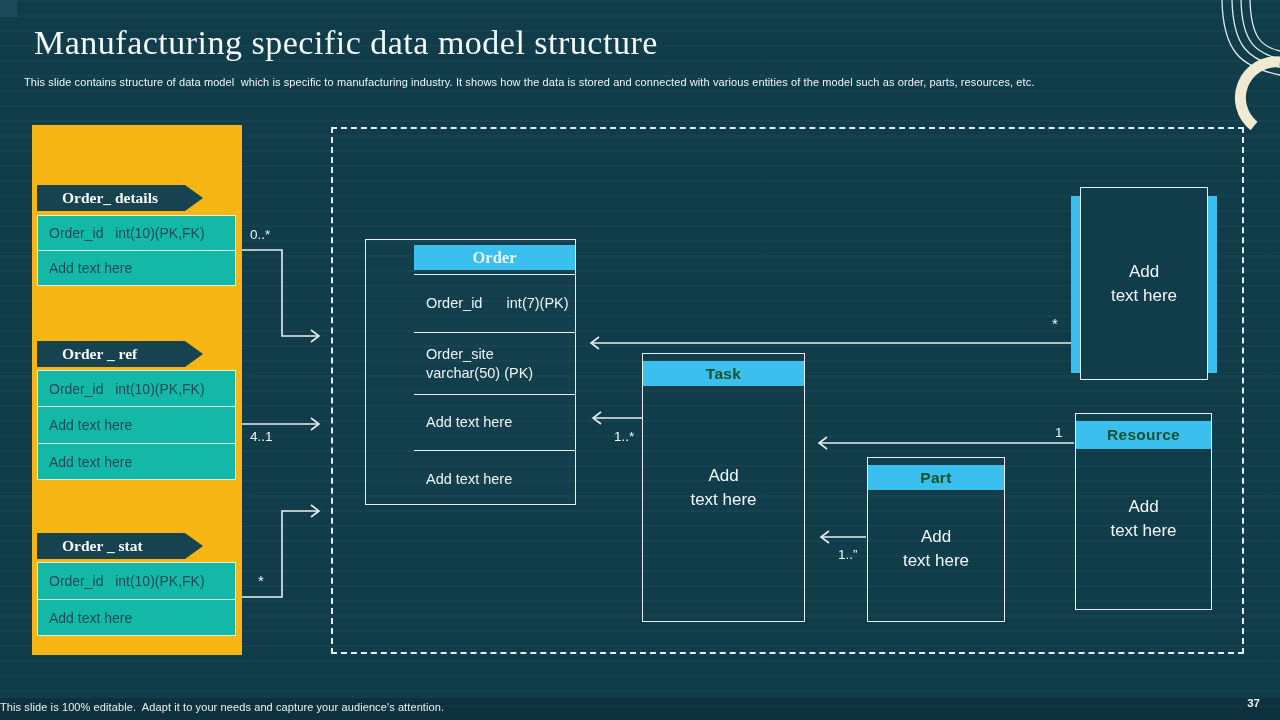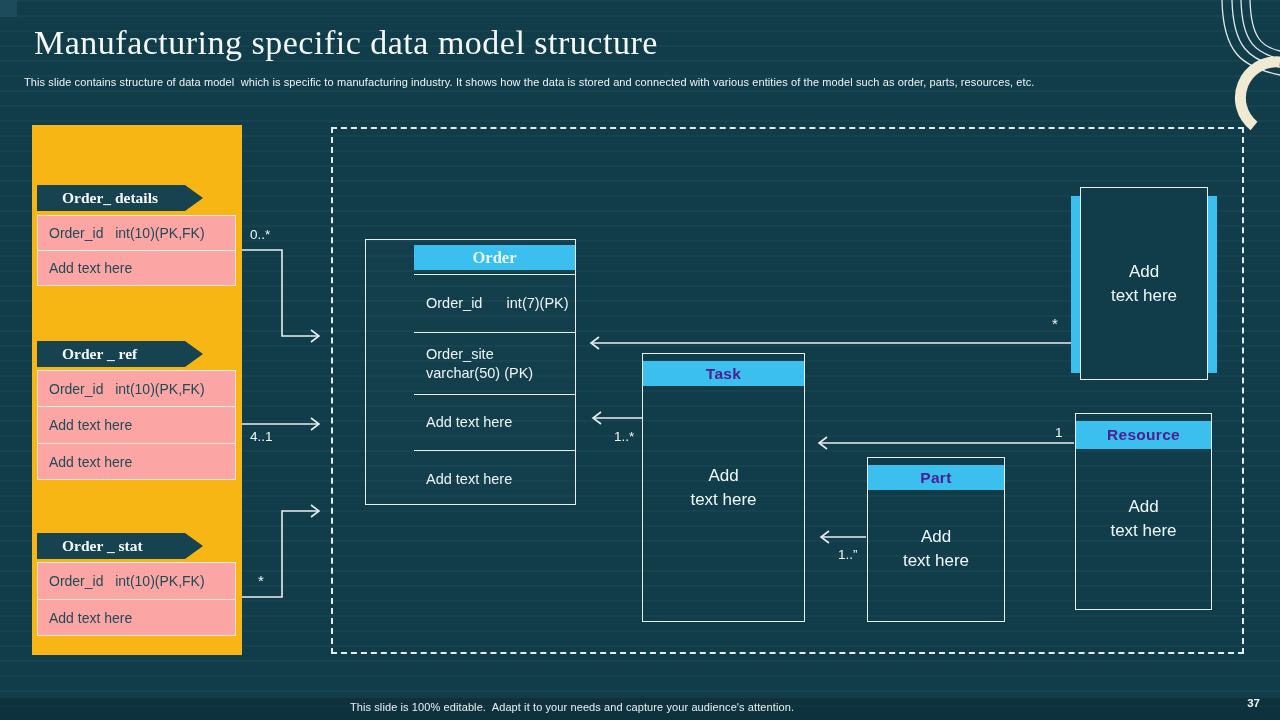--- a/index.html
+++ b/index.html
@@ -28,21 +28,21 @@
 
   
   .ypanel{position:absolute;left:32px;top:125px;width:210px;height:530px;background:#F7B613;}
   .banner{
     position:absolute;left:37px;width:166px;height:26px;background:#17424F;
     color:#F6FAFB;font-family:"Liberation Serif",serif;font-weight:bold;font-size:15.5px;
     line-height:26px;padding-left:25px;box-sizing:border-box;
     clip-path:polygon(0 0, calc(100% - 18px) 0, 100% 50%, calc(100% - 18px) 100%, 0 100%);
   }
   .yrow{
-    position:absolute;left:37px;width:199px;background:#fca5a5;
+    position:absolute;left:37px;width:199px;background:#14b8a6;
     border:1px solid rgba(255,250,230,0.85);box-sizing:border-box;
     color:#1F4A57;font-size:14px;display:flex;align-items:center;
     padding-left:11px;white-space:pre;
   }
 
   
   .dashed{
     position:absolute;left:331px;top:127px;width:913px;height:527px;
     border:2px dashed #E4EDEE;box-sizing:border-box;
   }
@@ -63,42 +63,42 @@
     color:#EDF4F6;font-size:14.5px;white-space:pre-wrap;line-height:1.3;
   }
 
   
   .entity{
     position:absolute;border:1.5px solid #E7EEEF;box-sizing:border-box;
   }
   .entity .ehead{
     margin-top:7px;height:25px;background:#3ABFEE;
     display:flex;align-items:center;justify-content:center;
-    font-weight:bold;font-size:15.5px;color:#4c1d95;letter-spacing:0.3px;
+    font-weight:bold;font-size:15.5px;color:#14532d;letter-spacing:0.3px;
   }
   .entity .ebody{
     position:absolute;inset:0;display:flex;flex-direction:column;
     align-items:center;justify-content:center;
     color:#F0F7F9;font-size:17px;line-height:1.4;text-align:center;
   }
 
   
   .note-bar{position:absolute;width:10px;height:177px;top:196px;background:#3ABFEE;}
   .note-box{
     position:absolute;left:1080px;top:187px;width:128px;height:193px;
     border:1.5px solid #E7EEEF;box-sizing:border-box;background:#113D4B;
     display:flex;flex-direction:column;align-items:center;justify-content:center;
     color:#F0F7F9;font-size:17px;line-height:1.4;text-align:center;
   }
 
   .card-label{position:absolute;color:#F2F7F8;font-size:13.5px;}
   svg.lines{position:absolute;inset:0;pointer-events:none;}
 
   .footer-note{
-    position:absolute;left:0;top:701px;width:1144px;text-align:center;
+    position:absolute;left:0;top:701px;width:1144px;text-align:left;
     font-size:11px;color:#E9EFF1;letter-spacing:0.1px;white-space:pre-wrap;
   }
   .page-num{position:absolute;right:20px;top:697px;font-size:11.5px;font-weight:bold;color:#EFF5F6;}
 </style>
 </head>
 <body>
 
 <div class="bg-stripes"></div>
 <div class="corner-sq"></div>
 <div class="bottom-strip"></div>

